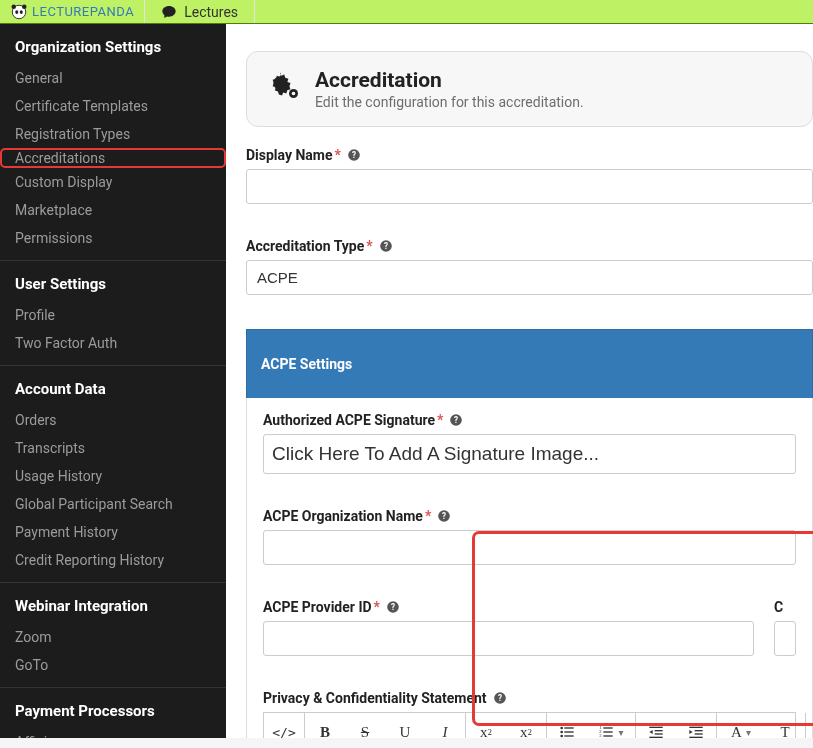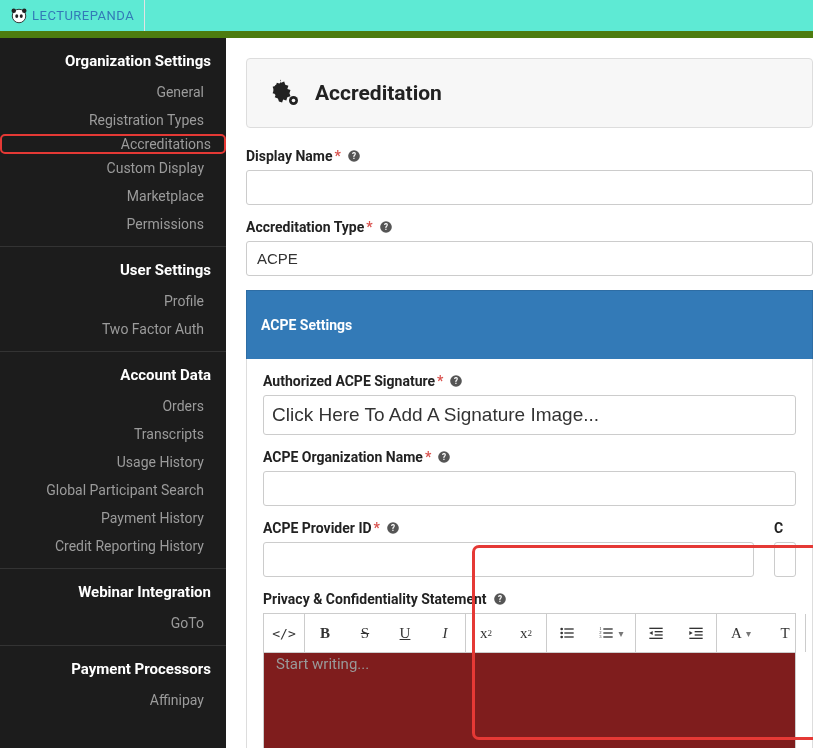--- a/index.html
+++ b/index.html
@@ -1,34 +1,34 @@
 <!DOCTYPE html>
 <html><head>
 <meta charset="utf-8">
 <style>
 * { margin: 0; padding: 0; box-sizing: border-box; }
 body { font-family: -apple-system, BlinkMacSystemFont, "Segoe UI", Roboto, "Helvetica Neue", Arial, sans-serif; width: 813px; height: 748px; overflow: hidden; background: #f5f5f5; }
-.topbar { background: #5eead4; height: 38px; display: flex; align-items: center; border-bottom: 7px solid #4d7c0f; }
+.topbar { background: #bef264; height: 24px; display: flex; align-items: center; border-bottom: 1px solid #4d7c0f; }
 .logo { display: flex; align-items: center; padding: 0 10px; height: 100%; border-right: 1px solid #e3e3e3; }
 .logo-icon { width: 18px; height: 18px; margin-right: 4px; }
 .logo-text { font-size: 13px; font-weight: 400; letter-spacing: 0.5px; color: #337ab7; }
 .topnav-item { display: flex; align-items: center; padding: 0 16px; height: 100%; color: #333; font-size: 14px; border-right: 1px solid #e3e3e3; cursor: pointer; }
 .topnav-item .ticon { margin-right: 7px; }
 .main { display: flex; height: calc(100% - 34px); }
-.sidebar { width: 226px; background: #1c1c1c; color: #bfbfbf; overflow-y: auto; font-size: 14px; text-align: right; }
+.sidebar { width: 226px; background: #1c1c1c; color: #bfbfbf; overflow-y: auto; font-size: 14px; }
 .sidebar-section-title { color: #fff; font-weight: 700; font-size: 15px; padding: 14px 15px 8px 15px; }
-.sidebar-item { padding: 6px 22px; color: #9b9b9b; cursor: pointer; display:block; }
+.sidebar-item { padding: 6px 15px; color: #9b9b9b; cursor: pointer; display:block; }
 .sidebar-item.highlighted { border: 2px solid #e53935; border-radius: 5px; padding: 0 13px; margin: 0 0; }
 .sidebar-divider { height: 1px; background: #333; margin: 8px 0 0 0; }
 .content { flex: 1; background: #fff; padding: 20px 0 0 20px; overflow: hidden; position: relative; }
-.panel { border: 1px solid #ddd; border-radius: 4px; padding: 16px 18px; margin-bottom: 20px; display: flex; align-items: center; background: #f7f7f7; }
+.panel { border: 1px solid #ddd; border-radius: 12px; padding: 16px 18px; margin-bottom: 20px; display: flex; align-items: flex-start; background: #f7f7f7; margin-top: 7px; }
 .panel .gear { margin-right: 14px; }
 .panel-title { font-size: 21px; font-weight: 700; color: #222; }
 .panel-sub { font-size: 14px; color: #6e6e6e; margin-top: 2px; }
-.form-group { margin-bottom: 14px; }
+.form-group { margin-bottom: 34px; }
 .form-label { font-size: 14px; font-weight: 700; color: #222; display: flex; align-items: center; margin-bottom: 6px; }
 .req { color: #d9534f; margin-left: 2px; }
 .help-icon { width: 14px; height: 14px; margin-left: 6px; fill: #555; }
 .form-input { width: 100%; border: 1px solid #ccc; border-radius: 3px; padding: 8px 10px; font-size: 15px; color: #333; background: #fff; }
 .acpe-header { background: #337ab7; color: #fff; font-weight: 700; font-size: 14px; padding: 26px 14px; border: 1px solid #2e6da4; border-bottom: none; }
 .acpe-box { border: 1px solid #ddd; border-top: none; padding: 14px 16px 0 16px; }
 .sig-btn { width: 100%; text-align: left; background: #fff; border: 1px solid #ccc; border-radius: 3px; padding: 8px 8px; font-size: 19px; color: #333; cursor: pointer; }
 .row2 { display: flex; gap: 20px; align-items: center; }
 .row2 .form-group { flex: 1; }
 .editor-wrap { margin-top: 6px; }
@@ -48,26 +48,33 @@
   <div class="logo">
     <svg class="logo-icon" viewBox="0 0 24 24">
         <circle cx="12" cy="12" r="9" fill="#fff" stroke="#222" stroke-width="1.2"></circle>
         <circle cx="5" cy="5" r="3" fill="#222"></circle>
         <circle cx="19" cy="5" r="3" fill="#222"></circle>
         <ellipse cx="9" cy="12" rx="2" ry="2.5" fill="#222"></ellipse>
         <ellipse cx="15" cy="12" rx="2" ry="2.5" fill="#222"></ellipse>
       </svg>
     <span class="logo-text">LECTUREPANDA</span>
   </div>
+  <div class="topnav-item">
+    <svg class="ticon" width="16" height="16" viewBox="0 0 24 24" fill="#222">
+        <path d="M12 3C6.5 3 2 6.6 2 11c0 2.2 1.1 4.2 3 5.6V21l4-2.3c1 .2 2 .3 3 .3 5.5 0 10-3.6 10-8s-4.5-8-10-8z"></path>
+      </svg>
+    <span>Lectures</span>
+  </div>
 </div>
 
 <div class="main">
   <div class="sidebar">
     <div class="sidebar-section-title">Organization Settings</div>
     <div class="sidebar-item">General</div>
+    <div class="sidebar-item">Certificate Templates</div>
     <div class="sidebar-item">Registration Types</div>
     <div class="sidebar-item highlighted">Accreditations</div>
     <div class="sidebar-item">Custom Display</div>
     <div class="sidebar-item">Marketplace</div>
     <div class="sidebar-item">Permissions</div>
     <div class="sidebar-divider"></div>
 
     <div class="sidebar-section-title">User Settings</div>
     <div class="sidebar-item">Profile</div>
     <div class="sidebar-item">Two Factor Auth</div>
@@ -76,37 +83,39 @@
     <div class="sidebar-section-title">Account Data</div>
     <div class="sidebar-item">Orders</div>
     <div class="sidebar-item">Transcripts</div>
     <div class="sidebar-item">Usage History</div>
     <div class="sidebar-item">Global Participant Search</div>
     <div class="sidebar-item">Payment History</div>
     <div class="sidebar-item">Credit Reporting History</div>
     <div class="sidebar-divider"></div>
 
     <div class="sidebar-section-title">Webinar Integration</div>
+    <div class="sidebar-item">Zoom</div>
     <div class="sidebar-item">GoTo</div>
     <div class="sidebar-divider"></div>
 
     <div class="sidebar-section-title">Payment Processors</div>
     <div class="sidebar-item">Affinipay</div>
 
   </div>
 
   <div class="content">
     <div class="panel">
       <svg class="gear" width="36" height="36" viewBox="0 0 24 24" fill="#222">
         <path d="M14.5 10a4.5 4.5 0 1 1-9 0 4.5 4.5 0 0 1 9 0zm-4.5-7l.7 2.1 2.1-.7.7 2.1 2.1.7-.7 2.1 2.1.7-.7 2.1.7 2.1-2.1.7-.7 2.1-2.1-.7-.7 2.1-2.1-.7-.7-2.1-2.1-.7.7-2.1-2.1-.7.7-2.1-.7-2.1 2.1-.7.7-2.1 2.1.7.7-2.1z"></path>
         <circle cx="19" cy="17" r="3"></circle>
           <circle cx="19" cy="17" r="1.2" fill="#f7f7f7"></circle>
       </svg>
       <div>
         <div class="panel-title">Accreditation</div>
+        <div class="panel-sub">Edit the configuration for this accreditation.</div>
       </div>
     </div>
 
     <div class="form-group">
       <div class="form-label">
         <span>Display Name</span>
           <span class="req">*</span>
         <svg class="help-icon" viewBox="0 0 24 24">
             <circle cx="12" cy="12" r="10" fill="#555"></circle>
             <text x="12" y="17" text-anchor="middle" fill="#fff" font-size="14" font-weight="bold">?</text>

